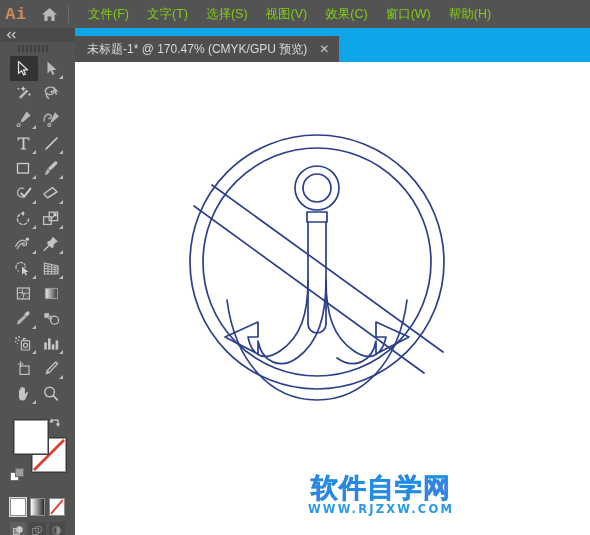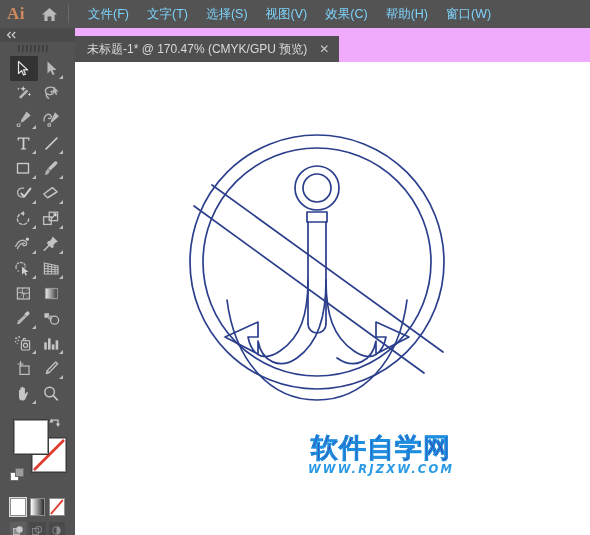--- a/index.html
+++ b/index.html
@@ -11,36 +11,36 @@
   }
   .app{position:relative;width:590px;height:535px;}
 
   
   .menubar{
     position:absolute;left:0;top:0;width:590px;height:28px;
     background:#535353;display:flex;align-items:center;
   }
   .ai-logo{
     width:32px;height:28px;display:flex;align-items:center;justify-content:center;
-    color:#d08a5e;font-size:17px;font-weight:bold;font-family:Liberation Serif, serif;
+    color:#d08a5e;font-size:17px;font-weight:bold;font-family:Liberation Mono, monospace;
     letter-spacing:.5px;
   }
   .home-btn{
     width:34px;height:28px;display:flex;align-items:center;justify-content:center;
   }
   .menu-sep{width:1px;height:18px;background:#6b6b6b;margin:0 4px 0 2px;}
   .menu-items{display:flex;align-items:center;margin-left:6px;}
   .menu-item{
-    color:#7dd3fc;font-size:12.5px;padding:4px 9px;white-space:nowrap;cursor:default;
+    color:#84cc16;font-size:12.5px;padding:4px 9px;white-space:nowrap;cursor:default;
   }
 
   
   .tabbar{
     position:absolute;left:75px;top:28px;width:515px;height:34px;
-    background:#f0abfc;display:flex;align-items:flex-end;
+    background:#0ea5e9;display:flex;align-items:flex-end;
   }
   .tab{
     height:26px;background:#4f4f4f;display:flex;align-items:center;
     padding:0 8px 0 12px;margin-top:7px;gap:10px;max-width:330px;
   }
   .tab-title{color:#d9d9d9;font-size:12px;white-space:nowrap;}
   .tab-close{color:#c9c9c9;font-size:12px;line-height:1;padding:0 2px;cursor:pointer;}
 
   
   .toolbar{
@@ -103,27 +103,27 @@
   .canvas{
     position:absolute;left:75px;top:62px;width:515px;height:473px;
     background:#ffffff;overflow:hidden;
   }
   .artwork{position:absolute;left:0;top:0;}
   .watermark{
     position:absolute;left:218px;top:372px;width:176px;text-align:center;
     pointer-events:none;
   }
   .wm-cn{
-    color:#4c1d95;font-size:27px;font-weight:bold;line-height:1;
-    letter-spacing:1px;font-family:"DejaVu Sans",sans-serif;
+    color:#8b5cf6;font-size:27px;font-weight:bold;line-height:1;
+    letter-spacing:1px;font-family:"DejaVu Sans",sans-serif;margin-top:40px;
     -webkit-text-stroke:0.6px #1c8fe0;
   }
   .wm-en{
     color:#2a9ae6;font-size:11.5px;font-weight:bold;line-height:1;
-    letter-spacing:2.2px;margin-top:3px;font-family:"DejaVu Sans",sans-serif;font-style:italic;
+    letter-spacing:2.2px;margin-top:3px;font-family:"DejaVu Sans",sans-serif;
   }
 </style>
 </head>
 <body>
 
 <div class="app">
 
   <div class="menubar">
     <div class="ai-logo">Ai</div>
     <div class="home-btn">
@@ -131,22 +131,22 @@
         <path d="M8.5 1 L16 7.6 L13.6 7.6 L13.6 14 L10.4 14 L10.4 9.6 L6.6 9.6 L6.6 14 L3.4 14 L3.4 7.6 L1 7.6 Z" fill="#b9b9b9"></path>
       </svg>
     </div>
     <div class="menu-sep"></div>
     <div class="menu-items">
       <div class="menu-item">文件(F)</div>
       <div class="menu-item">文字(T)</div>
       <div class="menu-item">选择(S)</div>
       <div class="menu-item">视图(V)</div>
       <div class="menu-item">效果(C)</div>
+      <div class="menu-item">窗口(W)</div>
       <div class="menu-item">帮助(H)</div>
-      <div class="menu-item">窗口(W)</div>
     </div>
   </div>
 
   <div class="tabbar">
     <div class="tab">
       <span class="tab-title">未标题-1* @ 170.47% (CMYK/GPU 预览)</span>
       <span class="tab-close">✕</span>
     </div>
   </div>
 

